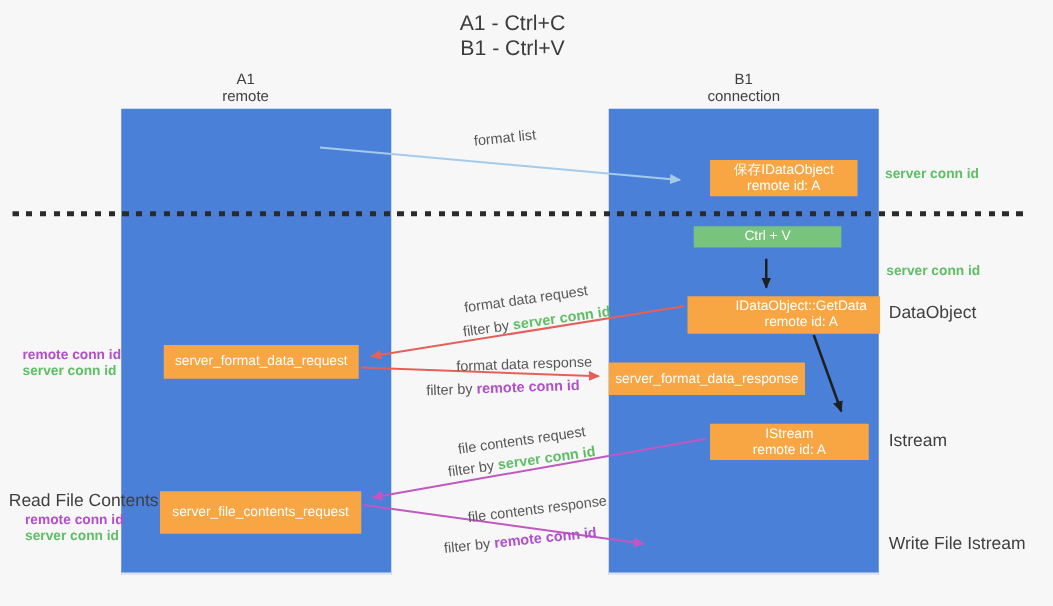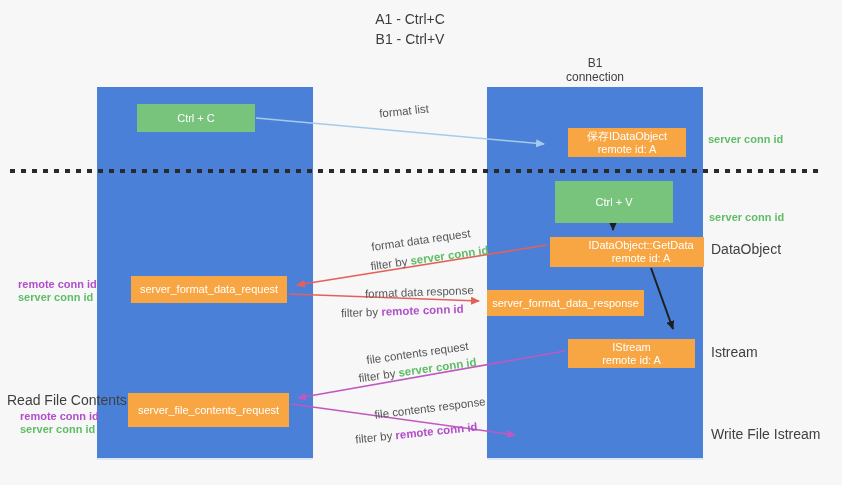--- a/index.html
+++ b/index.html
@@ -3,21 +3,21 @@
 <meta charset="utf-8">
 <style>
   html,body { margin:0; padding:0; background:#f7f7f8; }
   .stage {
     position:relative; width:842px; height:485px; overflow:hidden;
     background:#f7f7f8;
     font-family:"Liberation Sans", sans-serif;
   }
   .title {
     position:absolute; top:9px; left:0; width:820px; text-align:center;
-    font-size:14px; line-height:20px; color:#3c3c3c;
+    font-size:17px; line-height:20px; color:#3c3c3c;
   }
   .lane-header {
     position:absolute; top:56px; text-align:center;
     font-size:12px; line-height:14px; color:#3f3f3f;
   }
   .lane-header.a1 { left:90px;  width:213px; }
   .lane-header.b1 { left:487px; width:216px; }
   .lane {
     position:absolute; top:87px; height:371px; background:#4A80D8;
     border-bottom:2px solid #dde4f3;
@@ -31,21 +31,21 @@
   .arrows { position:absolute; top:0; left:0; pointer-events:none; }
   .node {
     position:absolute; display:flex; flex-direction:column; align-items:center;
     justify-content:center; text-align:center; color:#ffffff;
     font-size:11px; line-height:13px; white-space:nowrap;
   }
   .node.green  { background:#78C47C; }
   .node.orange { background:#F8A643; }
   #ctrl-c   { left:137px; top:104px; width:118px; height:28px; }
   #save-obj { left:555px; top:128px; width:118px; height:29px;margin-left:13px; }
-  #ctrl-v   { left:555px; top:181px; width:118px; height:42px; }
+  #ctrl-v   { left:555px; top:181px; width:118px; height:17px; }
   #getdata  { left:550px; top:237px; width:126px; height:30px;padding-left:28px; }
   #fmt-req  { left:131px; top:276px; width:156px; height:27px; }
   #fmt-res  { left:487px; top:290px; width:157px; height:26px; }
   #istream  { left:568px; top:339px; width:127px; height:29px; }
   #file-req { left:128px; top:393px; width:161px; height:34px;align-items:center; }
   #file-res { left:523px; top:426px; width:161px; height:26px; }
 
   .flow-label {
     position:absolute; font-size:11.5px; color:#575757; white-space:nowrap;
     transform-origin:center center;
@@ -77,20 +77,24 @@
 </head>
 <body>
 
 <div class="stage">
 
   <div class="title">
     <div>A1 - Ctrl+C</div>
     <div>B1 - Ctrl+V</div>
   </div>
 
+  <div class="lane-header a1">
+    <div>A1</div>
+    <div>remote</div>
+  </div>
   <div class="lane-header b1">
     <div>B1</div>
     <div>connection</div>
   </div>
 
   <div class="lane a1"></div>
   <div class="lane b1"></div>
 
   <div class="divider"></div>
 
@@ -111,23 +115,20 @@
     </defs>
     <line x1="256" y1="118" x2="544" y2="144" stroke="#A5CBEB" stroke-width="1.6" marker-end="url(#m-blue)"></line>
     <line x1="613" y1="207" x2="613" y2="230" stroke="#1F1F1F" stroke-width="2" marker-end="url(#m-black)"></line>
     <line x1="651" y1="268" x2="673" y2="329" stroke="#1F1F1F" stroke-width="2" marker-end="url(#m-black)"></line>
     <line x1="547" y1="245" x2="297" y2="285" stroke="#E66059" stroke-width="1.6" marker-end="url(#m-red)"></line>
     <line x1="289" y1="294" x2="479" y2="301" stroke="#E66059" stroke-width="1.6" marker-end="url(#m-red)"></line>
     <line x1="565" y1="351" x2="298" y2="398" stroke="#C157C1" stroke-width="1.6" marker-end="url(#m-mag)"></line>
     <line x1="291" y1="404" x2="515" y2="435" stroke="#C157C1" stroke-width="1.6" marker-end="url(#m-mag)"></line>
   </svg>
 
-  <div class="node green" id="ctrl-c">
-    <span>Ctrl + C</span>
-  </div>
   <div class="node orange" id="save-obj">
     <div>保存IDataObject</div>
     <div>remote id: A</div>
   </div>
   <div class="node green" id="ctrl-v">
     <span>Ctrl + V</span>
   </div>
   <div class="node orange" id="getdata">
     <div>IDataObject::GetData</div>
     <div>remote id: A</div>

